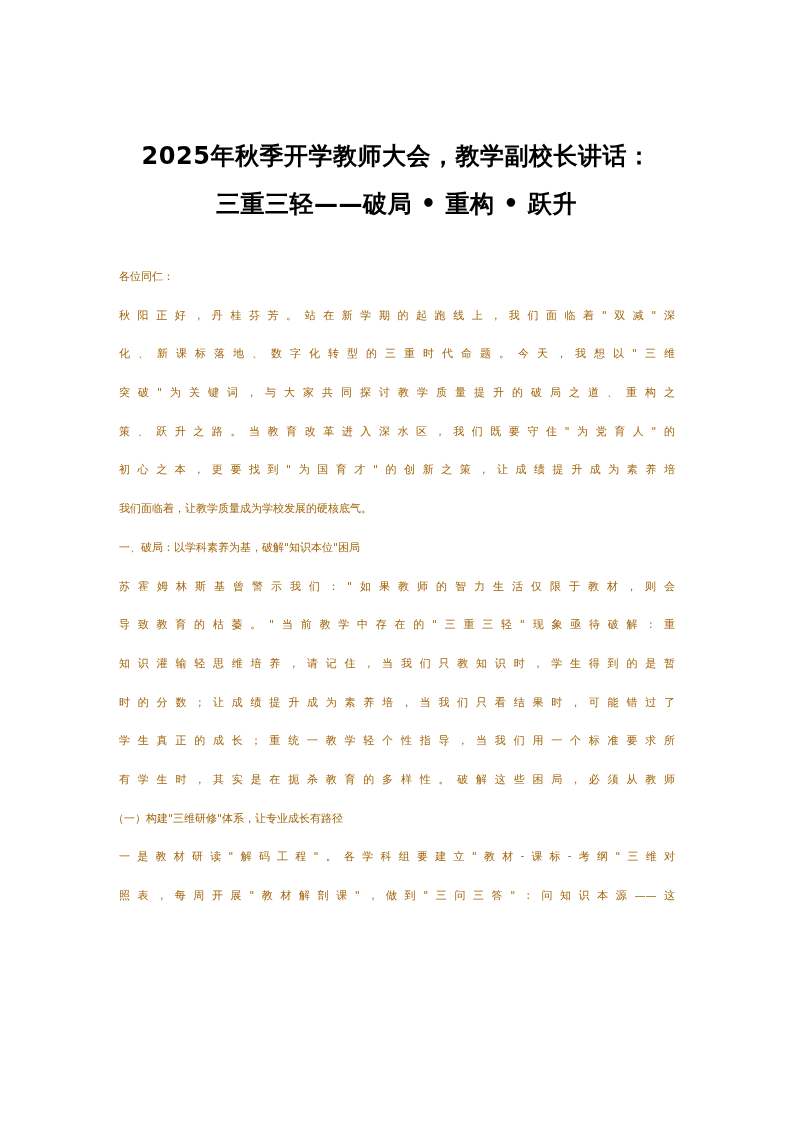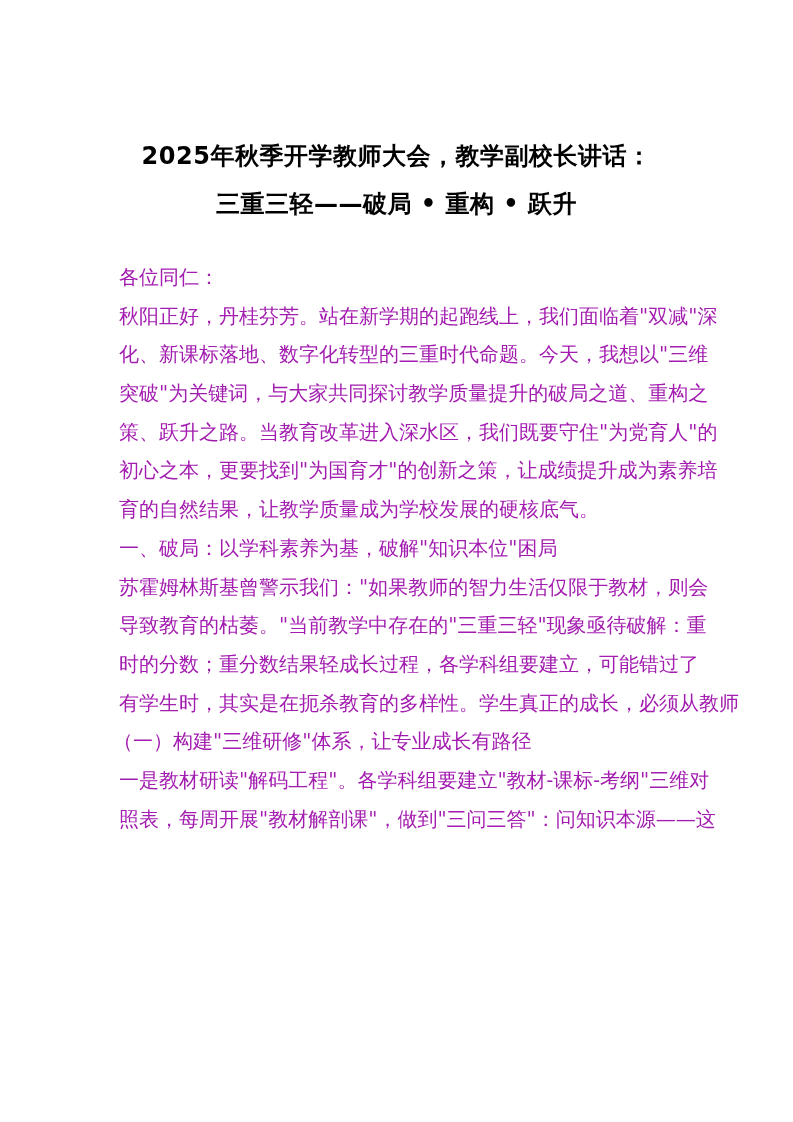--- a/index.html
+++ b/index.html
@@ -9,43 +9,45 @@
     position: absolute; left: 90px; width: 613px; text-align: center;
     font-family: "DejaVu Sans", "Liberation Sans", sans-serif;
     font-weight: bold; color: #000; font-size: 24px; letter-spacing: 0.5px;
     white-space: nowrap;
   }
   .title1 { top: 128px; }
   .title2 { top: 176px; }
   .body-text {
     position: absolute; left: 119px; width: 556px;
     font-family: "DejaVu Serif", "Liberation Serif", serif;
-    font-size: 20px; color: #a21caf; line-height: 38.7px;
+    font-size: 11px; color: #a16207; line-height: 38.7px;
   }
   .line { display: block; white-space: nowrap; height: 38.7px; text-align-last: justify; text-align: justify; }
   .line.short { text-align-last: left; }
   .heading-indent { margin-left: -6px; }
 </style>
 </head>
 <body>
 
 <div class="page">
   <div class="title title1">2025年秋季开学教师大会，教学副校长讲话：</div>
   <div class="title title2">三重三轻——破局 • 重构 • 跃升</div>
 
   <div class="body-text" style="top: 246px;">
     <span class="line short">各位同仁：</span>
     <span class="line">秋阳正好，丹桂芬芳。站在新学期的起跑线上，我们面临着"双减"深</span>
     <span class="line">化、新课标落地、数字化转型的三重时代命题。今天，我想以"三维</span>
     <span class="line">突破"为关键词，与大家共同探讨教学质量提升的破局之道、重构之</span>
     <span class="line">策、跃升之路。当教育改革进入深水区，我们既要守住"为党育人"的</span>
     <span class="line">初心之本，更要找到"为国育才"的创新之策，让成绩提升成为素养培</span>
-    <span class="line short">育的自然结果，让教学质量成为学校发展的硬核底气。</span>
+    <span class="line short">我们面临着，让教学质量成为学校发展的硬核底气。</span>
     <span class="line short">一、破局：以学科素养为基，破解"知识本位"困局</span>
     <span class="line">苏霍姆林斯基曾警示我们："如果教师的智力生活仅限于教材，则会</span>
     <span class="line">导致教育的枯萎。"当前教学中存在的"三重三轻"现象亟待破解：重</span>
-    <span class="line">时的分数；重分数结果轻成长过程，各学科组要建立，可能错过了</span>
-    <span class="line">有学生时，其实是在扼杀教育的多样性。学生真正的成长，必须从教师</span>
+    <span class="line">知识灌输轻思维培养，请记住，当我们只教知识时，学生得到的是暂</span>
+    <span class="line">时的分数；让成绩提升成为素养培，当我们只看结果时，可能错过了</span>
+    <span class="line">学生真正的成长；重统一教学轻个性指导，当我们用一个标准要求所</span>
+    <span class="line">有学生时，其实是在扼杀教育的多样性。破解这些困局，必须从教师</span>
     <span class="line short heading-indent">（一）构建"三维研修"体系，让专业成长有路径</span>
     <span class="line">一是教材研读"解码工程"。各学科组要建立"教材-课标-考纲"三维对</span>
     <span class="line">照表，每周开展"教材解剖课"，做到"三问三答"：问知识本源——这</span>
   </div>
 </div>
 
 </body></html>

